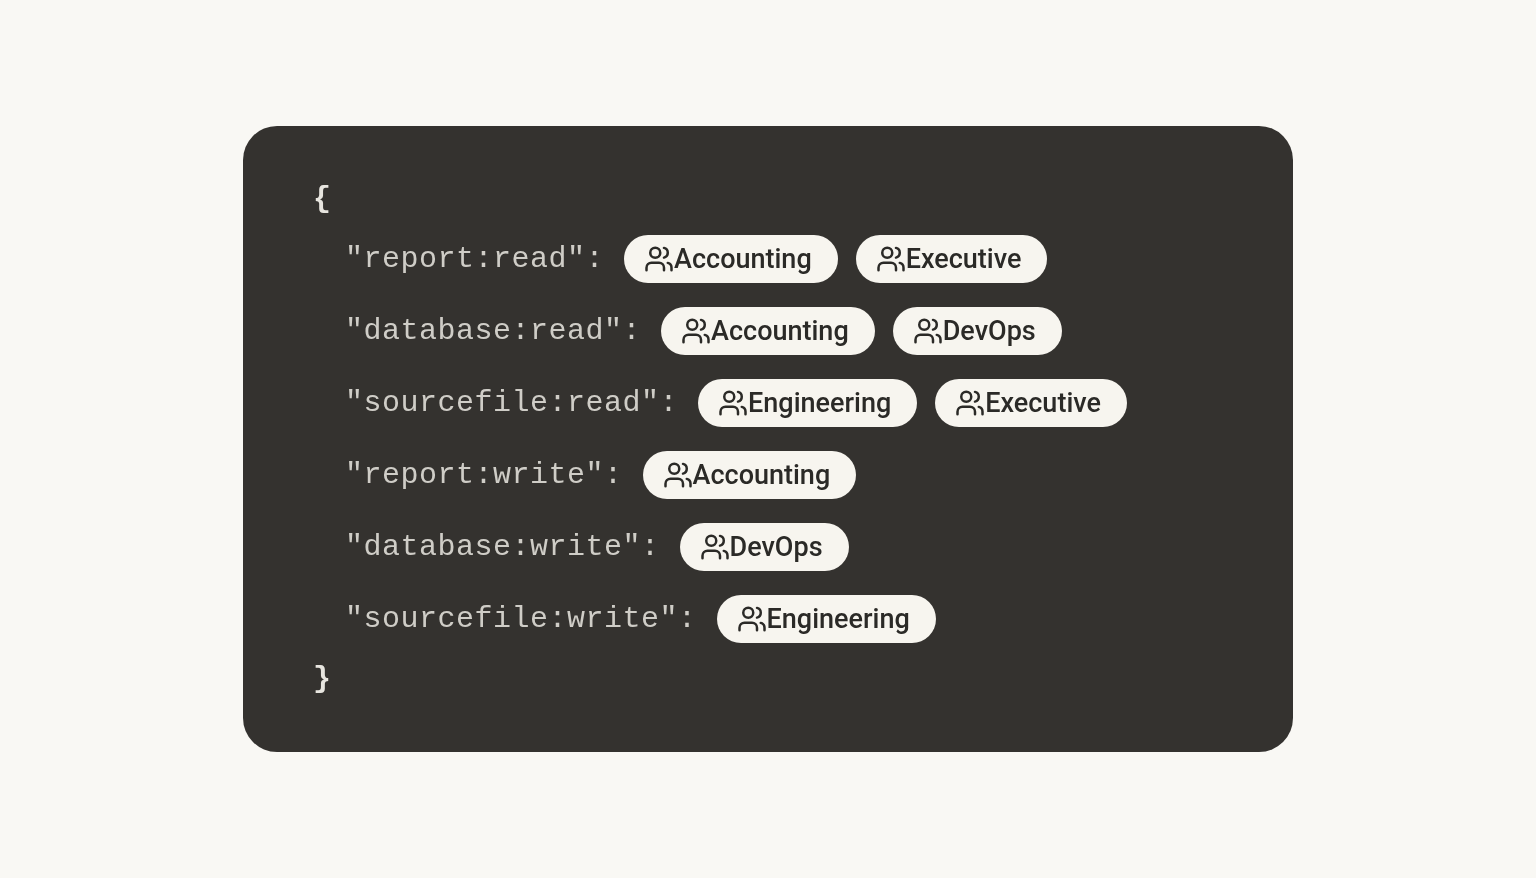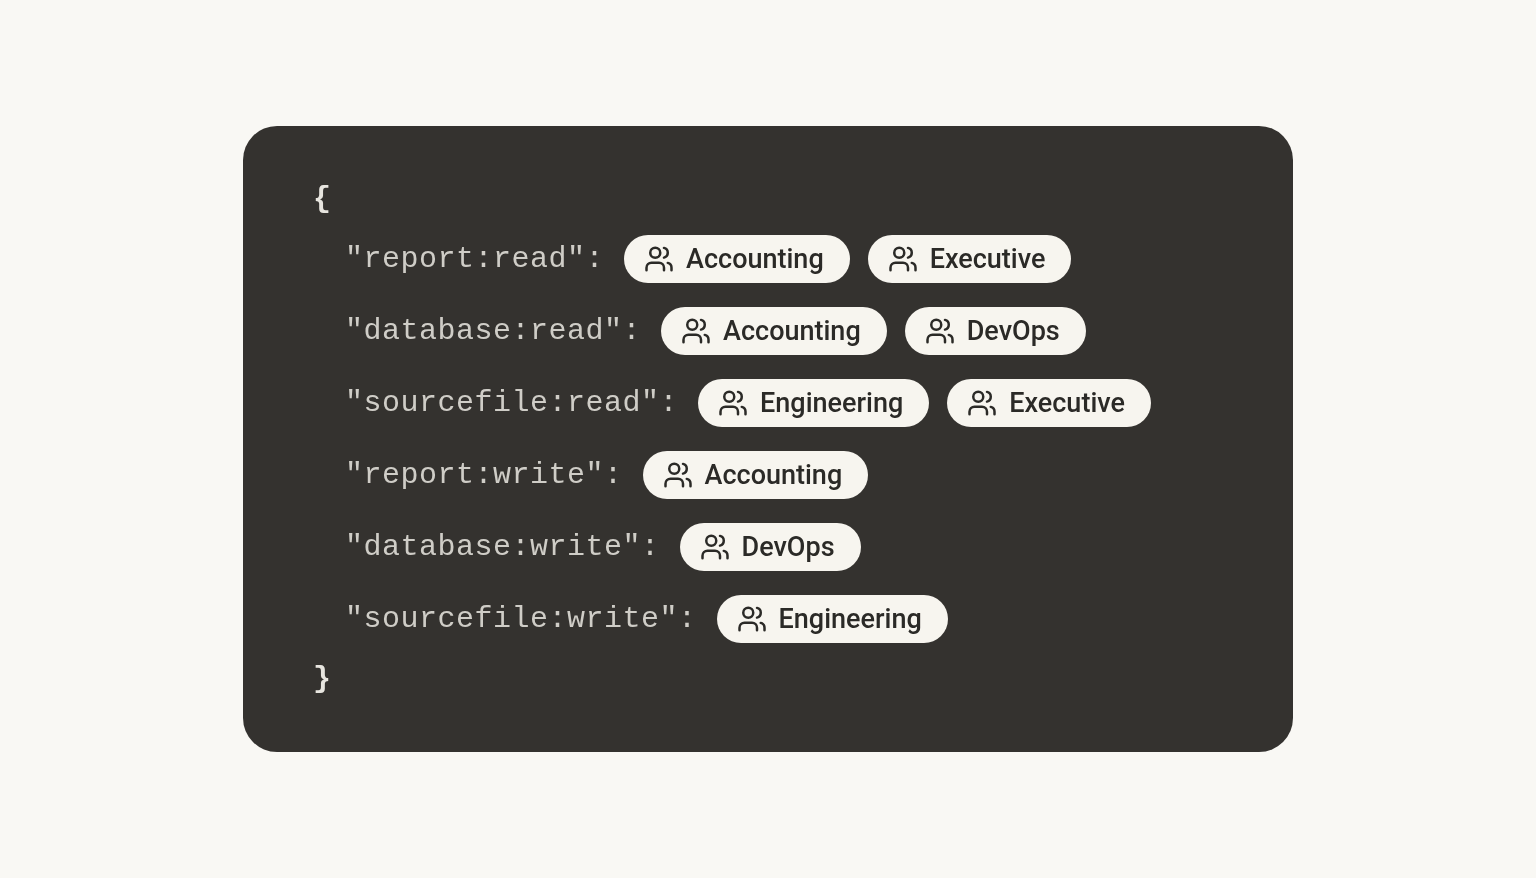--- a/index.html
+++ b/index.html
@@ -41,21 +41,20 @@
   }
   .chips {
     display: flex;
     align-items: center;
     gap: 18px;
     flex-wrap: wrap;
   }
   .chip {
     display: inline-flex;
     align-items: center;
-    gap: 12px;
     background: #f7f5ef;
     color: #2b2a27;
     border-radius: 999px;
     padding: 9px 26px 9px 20px;
     font-size: 27px;
     font-weight: 500;
     line-height: 1;
   }
   .chip svg {
     width: 30px;

